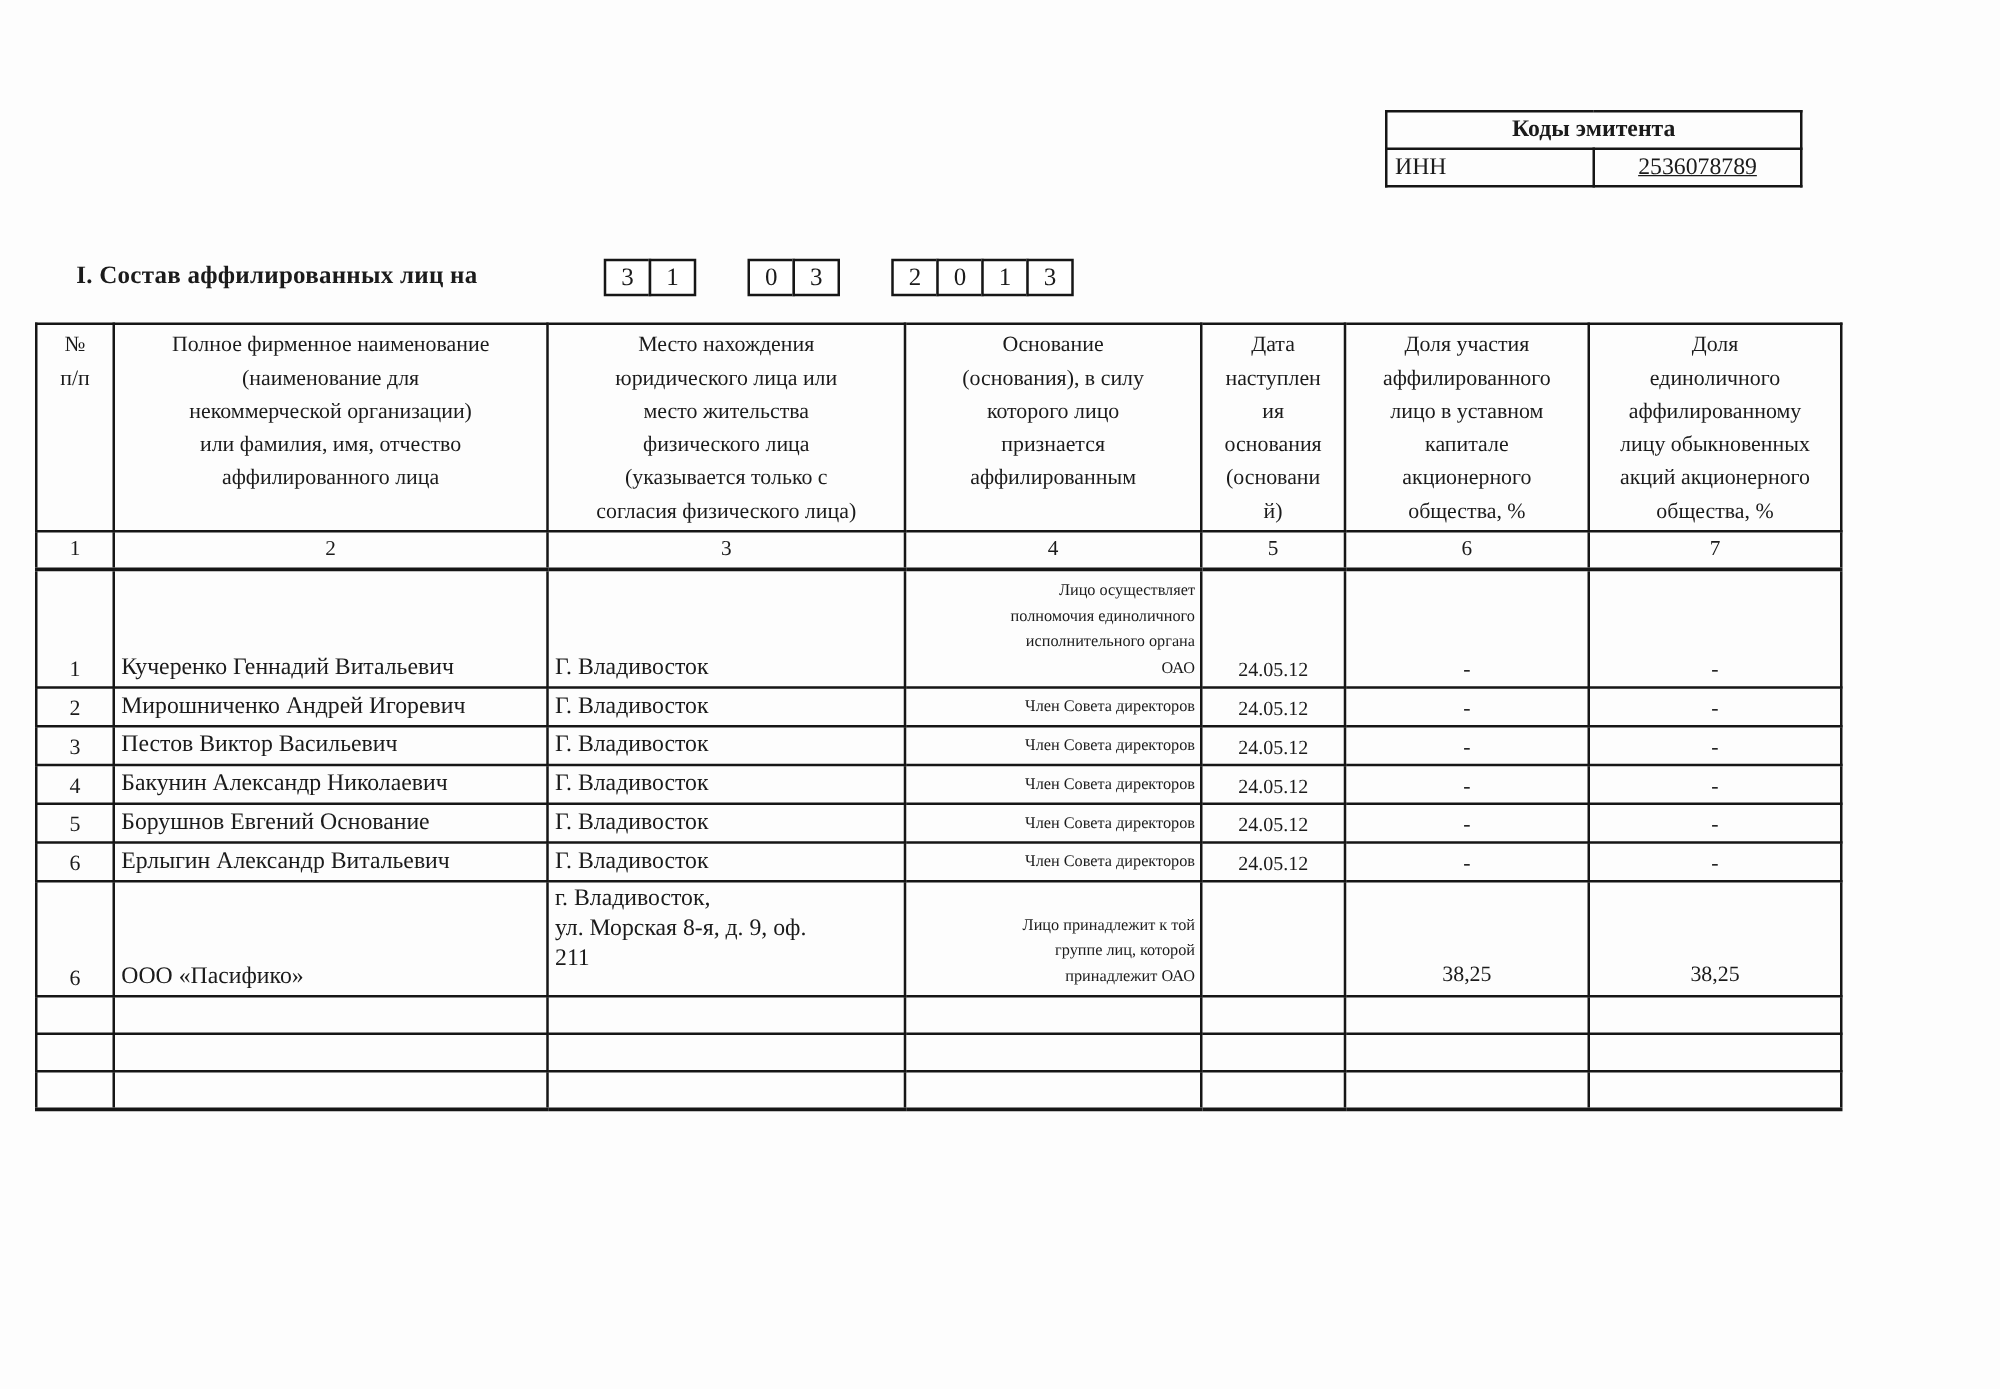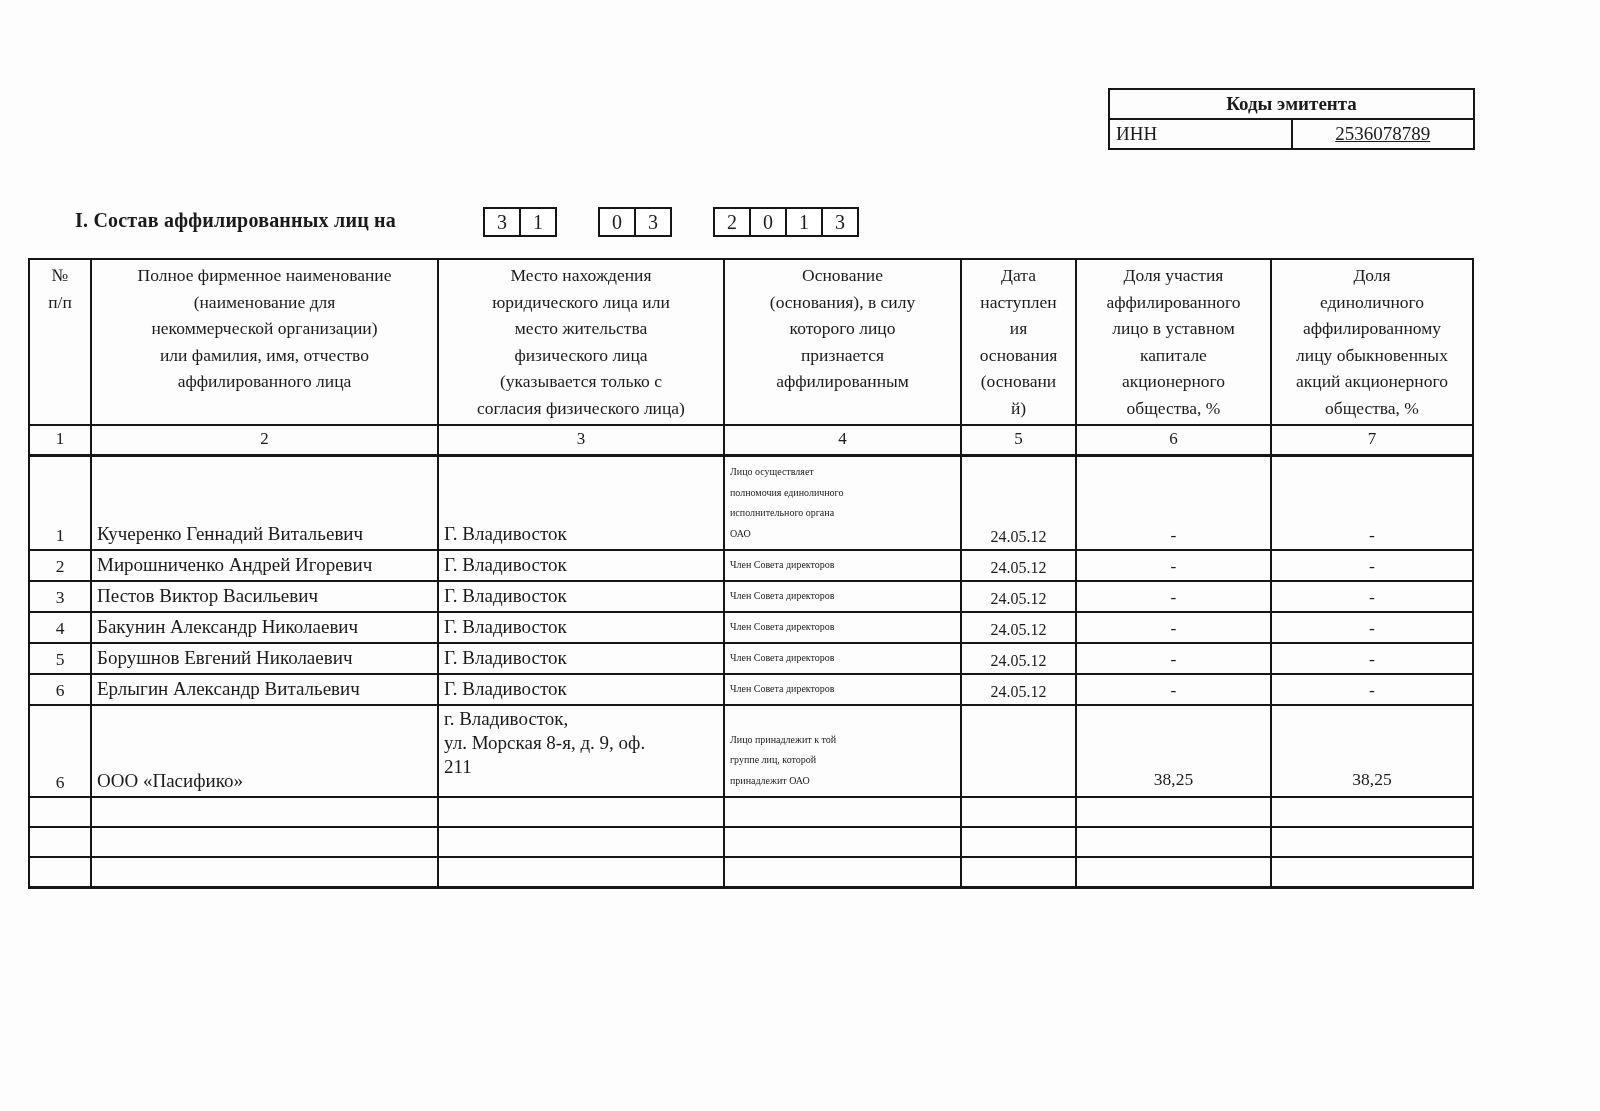--- a/index.html
+++ b/index.html
@@ -7,35 +7,35 @@
     width:1600px;height:1111px;position:relative;
     background:#fdfdfd;
     font-family:"Liberation Serif","DejaVu Serif",serif;
     color:#1b1b1b;
     overflow:hidden;
   }
   .page{position:absolute;inset:0;}
 
   
   .codes{
-    position:absolute;left:1108px;top:88px;width:367px;
+    position:absolute;left:1108px;top:88px;width:334px;
     border-collapse:collapse;table-layout:fixed;
   }
   .codes td{
     border:2px solid #161616;
     height:26px;font-size:19px;line-height:24px;
     padding:1px 6px;
   }
   .codes .codes-title{font-weight:bold;text-align:center;}
   .codes .c-label{width:156px;text-align:left;margin-top:28px;}
   .codes .c-value{text-align:center;text-decoration:underline;}
 
   
   .section-title{
-    position:absolute;left:75px;top:209px;
+    position:absolute;left:61px;top:209px;
     font-weight:bold;font-size:20px;letter-spacing:.2px;
   }
   .datebox{position:absolute;top:207px;display:flex;}
   .db-day{left:483px;}
   .db-month{left:598px;}
   .db-year{left:713px;}
   .dcell{
     width:34px;height:26px;border:2px solid #161616;
     display:flex;align-items:center;justify-content:center;
     font-size:20px;background:#fff;margin-left:-2px;
@@ -61,21 +61,21 @@
   .main tr.nums td{
     height:24px;text-align:center;font-size:17px;line-height:22px;
     border-bottom:3px solid #161616;
   }
   .main td.c-num{text-align:center;font-size:17.5px;}
   .main td.c-name,.main td.c-loc{
     text-align:left;font-size:19px;line-height:24px;padding-left:5px;
     white-space:pre-line;
   }
   .main td.c-basis{
-    text-align:left;font-size:10px;line-height:20.5px;padding-left:5px;
+    text-align:right;font-size:13px;line-height:20.5px;padding-left:5px;
     white-space:pre-line;padding-bottom:5px;margin-left:32px;
   }
   .main td.c-date{text-align:center;font-size:16px;}
   .main td.c-share{text-align:center;font-size:17.5px;}
   .main tr.r-tall td{height:86px;vertical-align:bottom;}
   .main tr.r-std td{height:23px;vertical-align:bottom;}
   .main tr.r-pac td{height:83px;vertical-align:bottom;}
   .main tr.r-pac td.va-top{vertical-align:top;}
   .main tr.r-pac td.c-share{padding-bottom:6px;}
   .main tr.r-empty td{height:22px;}
@@ -207,21 +207,21 @@
       <td class="c-num">4</td>
       <td class="c-name">Бакунин Александр Николаевич</td>
       <td class="c-loc">Г. Владивосток</td>
       <td class="c-basis">Член Совета директоров</td>
       <td class="c-date">24.05.12</td>
       <td class="c-share">-</td>
       <td class="c-share">-</td>
     </tr>
     <tr class="r-std">
       <td class="c-num">5</td>
-      <td class="c-name">Борушнов Евгений Николаевич</td>
+      <td class="c-name">Борушнов Евгений Основание</td>
       <td class="c-loc">Г. Владивосток</td>
       <td class="c-basis">Член Совета директоров</td>
       <td class="c-date">24.05.12</td>
       <td class="c-share">-</td>
       <td class="c-share">-</td>
     </tr>
     <tr class="r-std">
       <td class="c-num">6</td>
       <td class="c-name">Ерлыгин Александр Витальевич</td>
       <td class="c-loc">Г. Владивосток</td>

